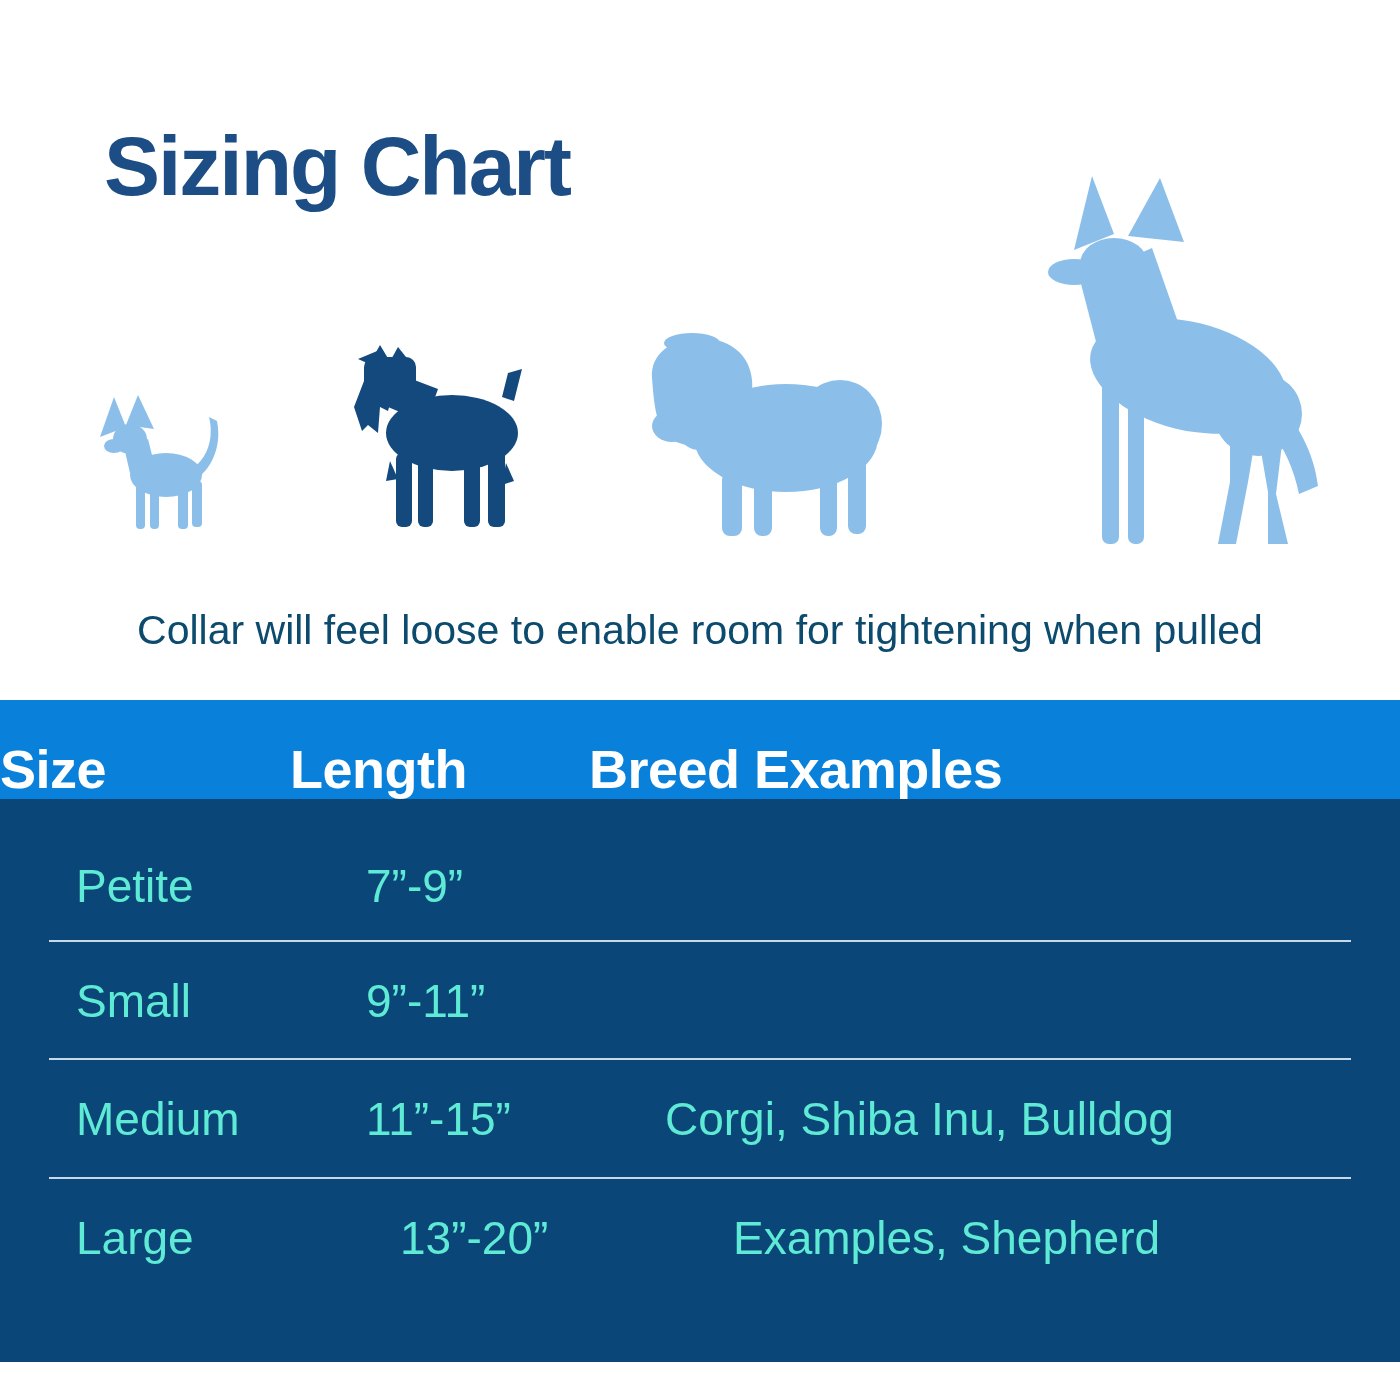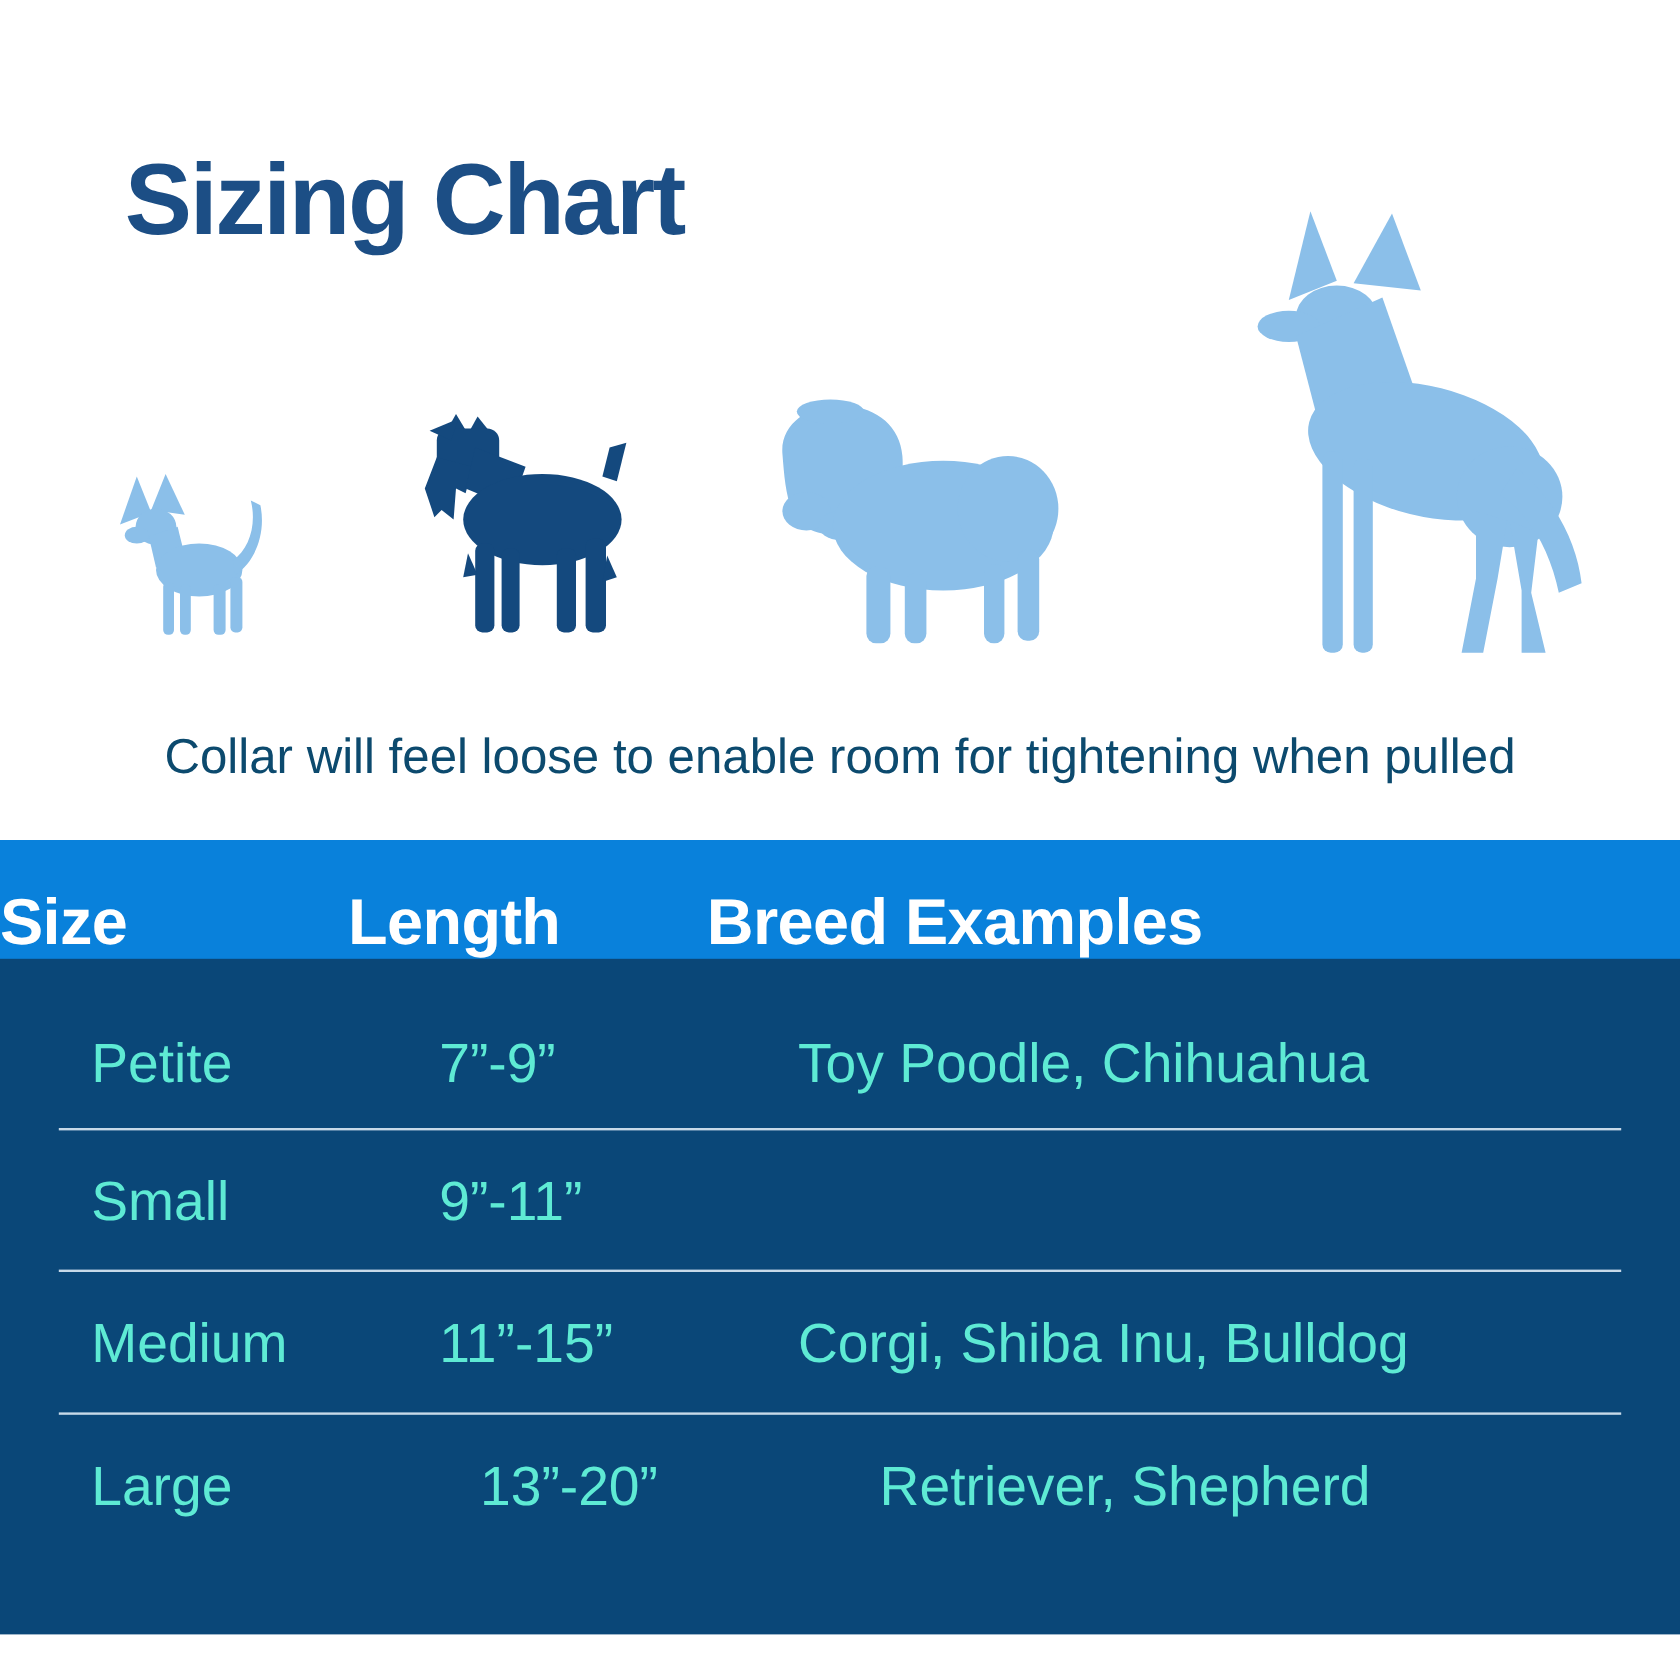--- a/index.html
+++ b/index.html
@@ -123,21 +123,20 @@
       <span class="cell">Size</span>
       <span class="cell">Length</span>
       <span class="cell">Breed Examples</span>
     </div>
 
     <div class="tbody" style="background-color: rgb(10, 71, 120);">
 
       <div class="trow trow-1">
         <span class="cell">Petite</span>
         <span class="cell">7”-9”</span>
-        <span class="cell">Toy Poodle, Chihuahua</span>
       </div>
 
       <div class="divider divider-1" style="background-color: rgb(199, 217, 232);"></div>
 
       <div class="trow trow-2">
         <span class="cell">Small</span>
         <span class="cell">9”-11”</span>
       </div>
 
       <div class="divider divider-2" style="background-color: rgb(199, 217, 232);"></div>
@@ -146,18 +145,18 @@
         <span class="cell">Medium</span>
         <span class="cell">11”-15”</span>
         <span class="cell">Corgi, Shiba Inu, Bulldog</span>
       </div>
 
       <div class="divider divider-3" style="background-color: rgb(199, 217, 232);"></div>
 
       <div class="trow trow-4">
         <span class="cell">Large</span>
         <span class="cell">13”-20”</span>
-        <span class="cell">Retriever, Shepherd</span>
+        <span class="cell">Examples, Shepherd</span>
       </div>
 
     </div>
   </div>
 </div>
 
 </body></html>

